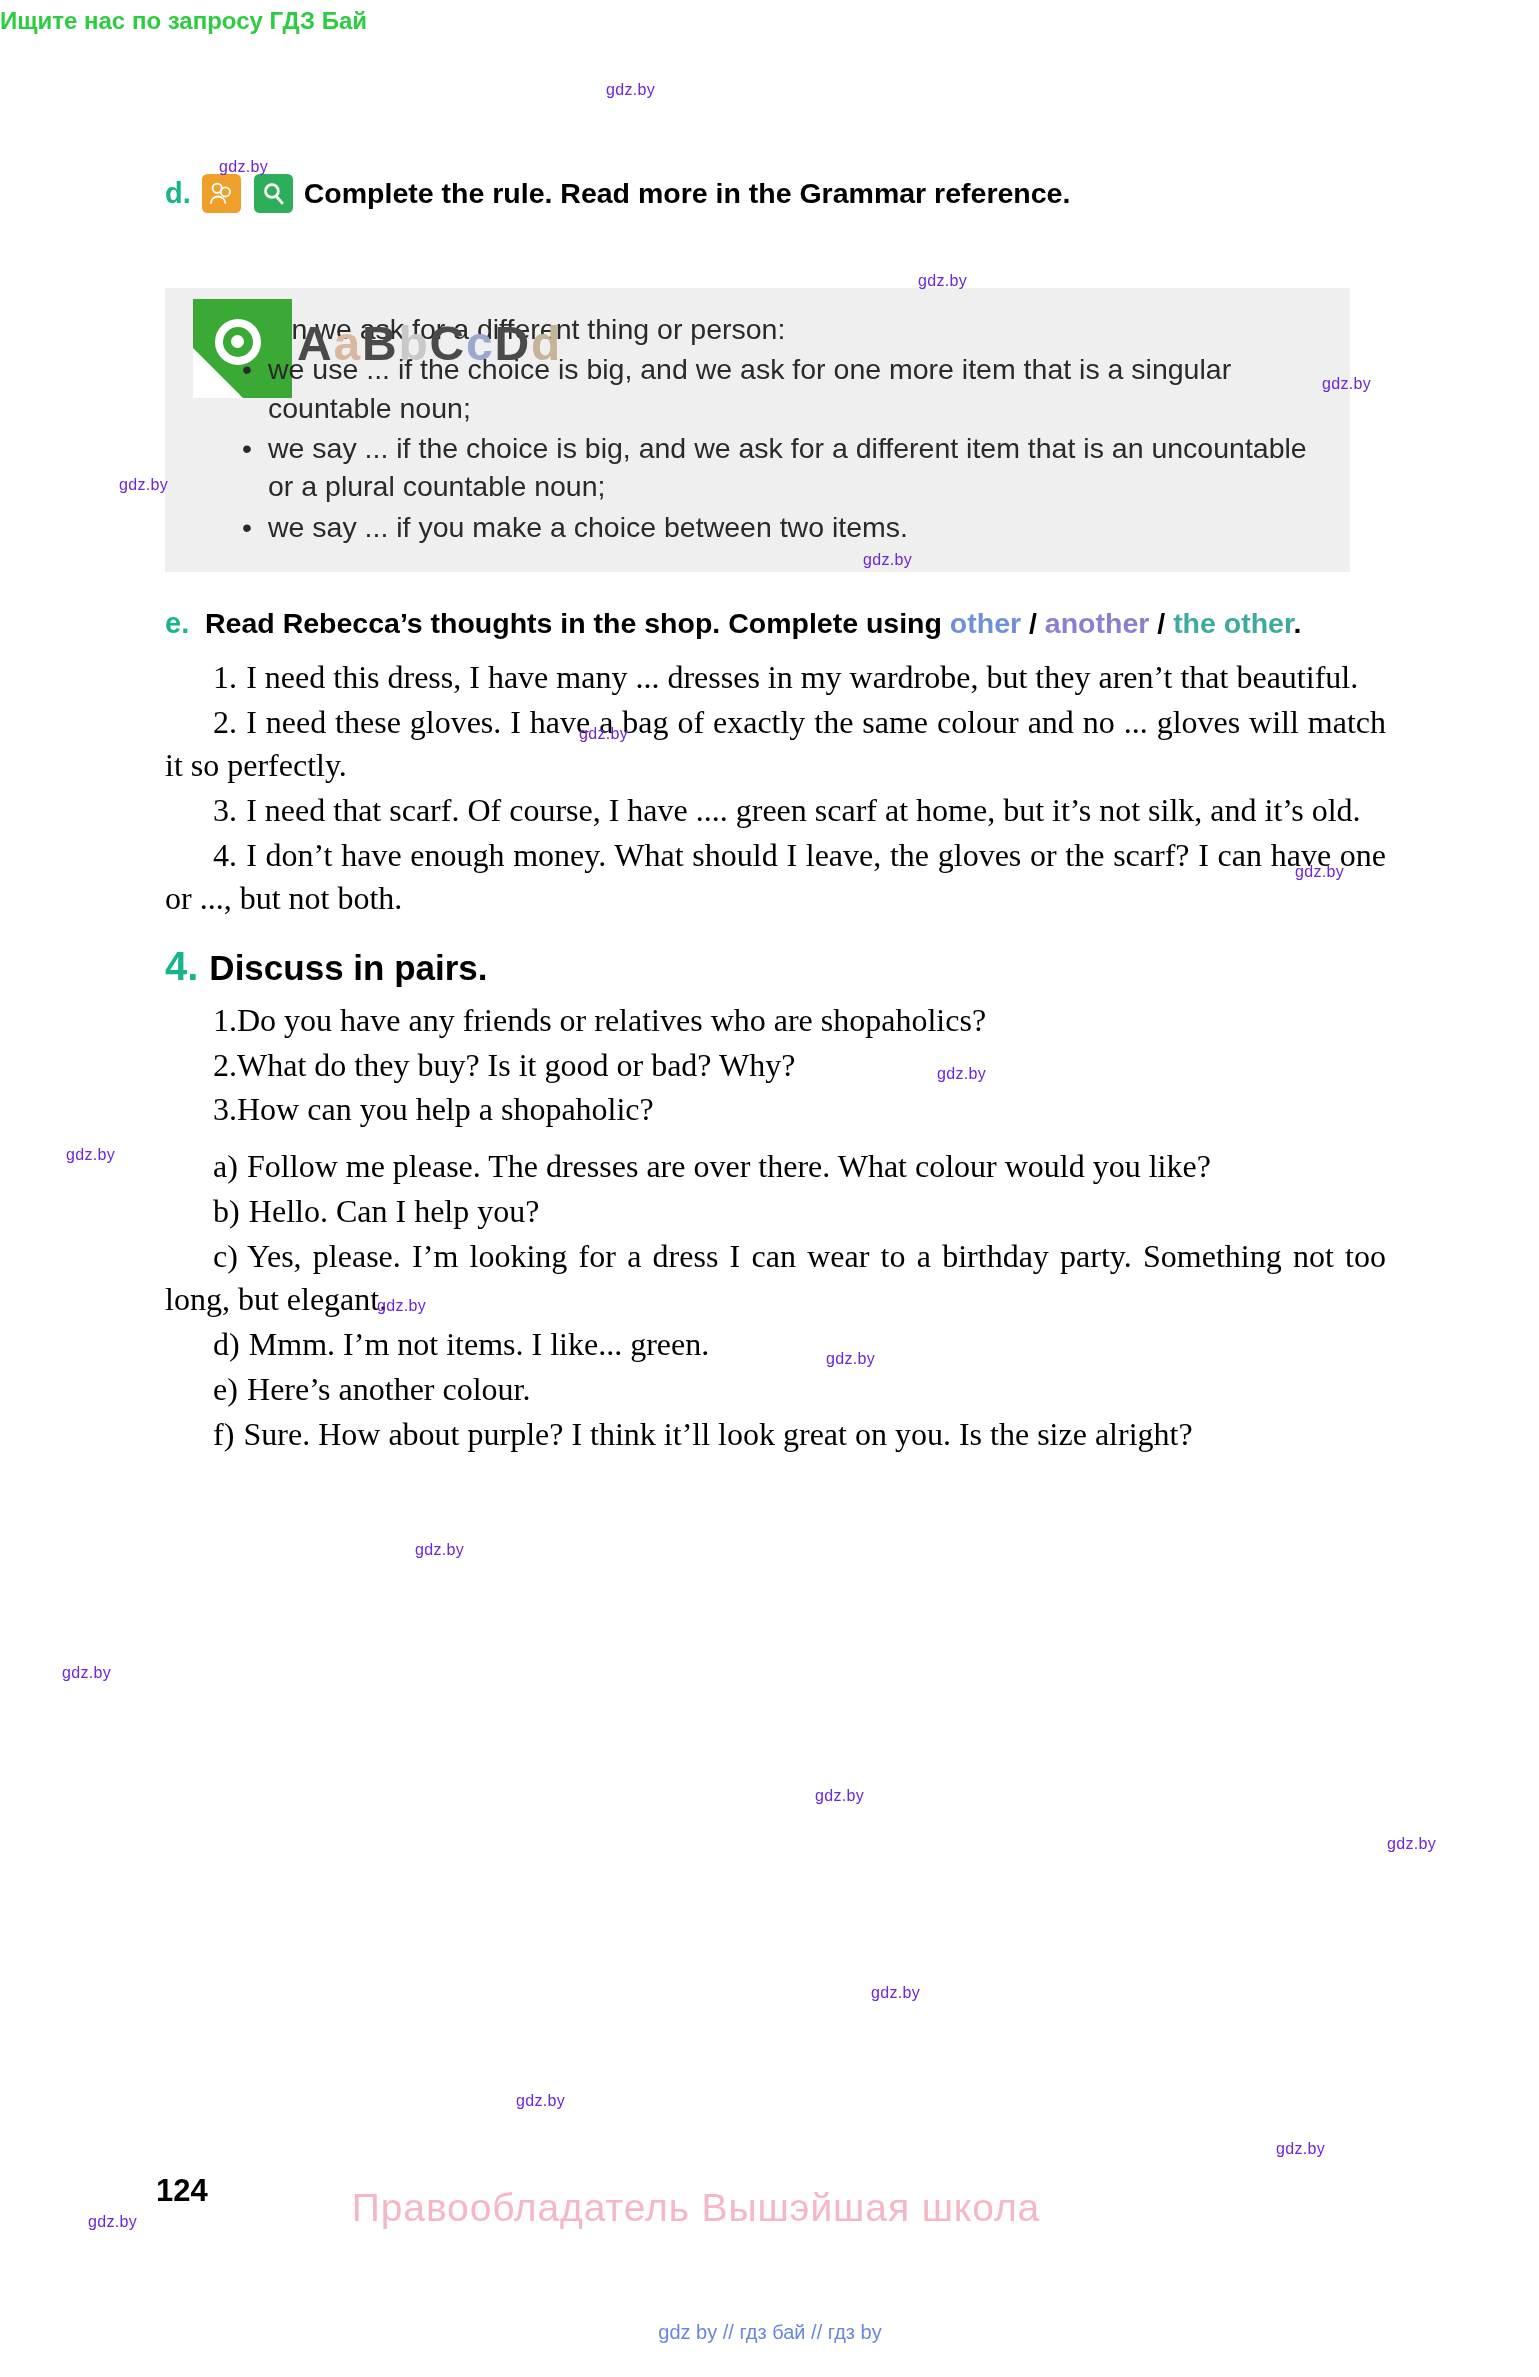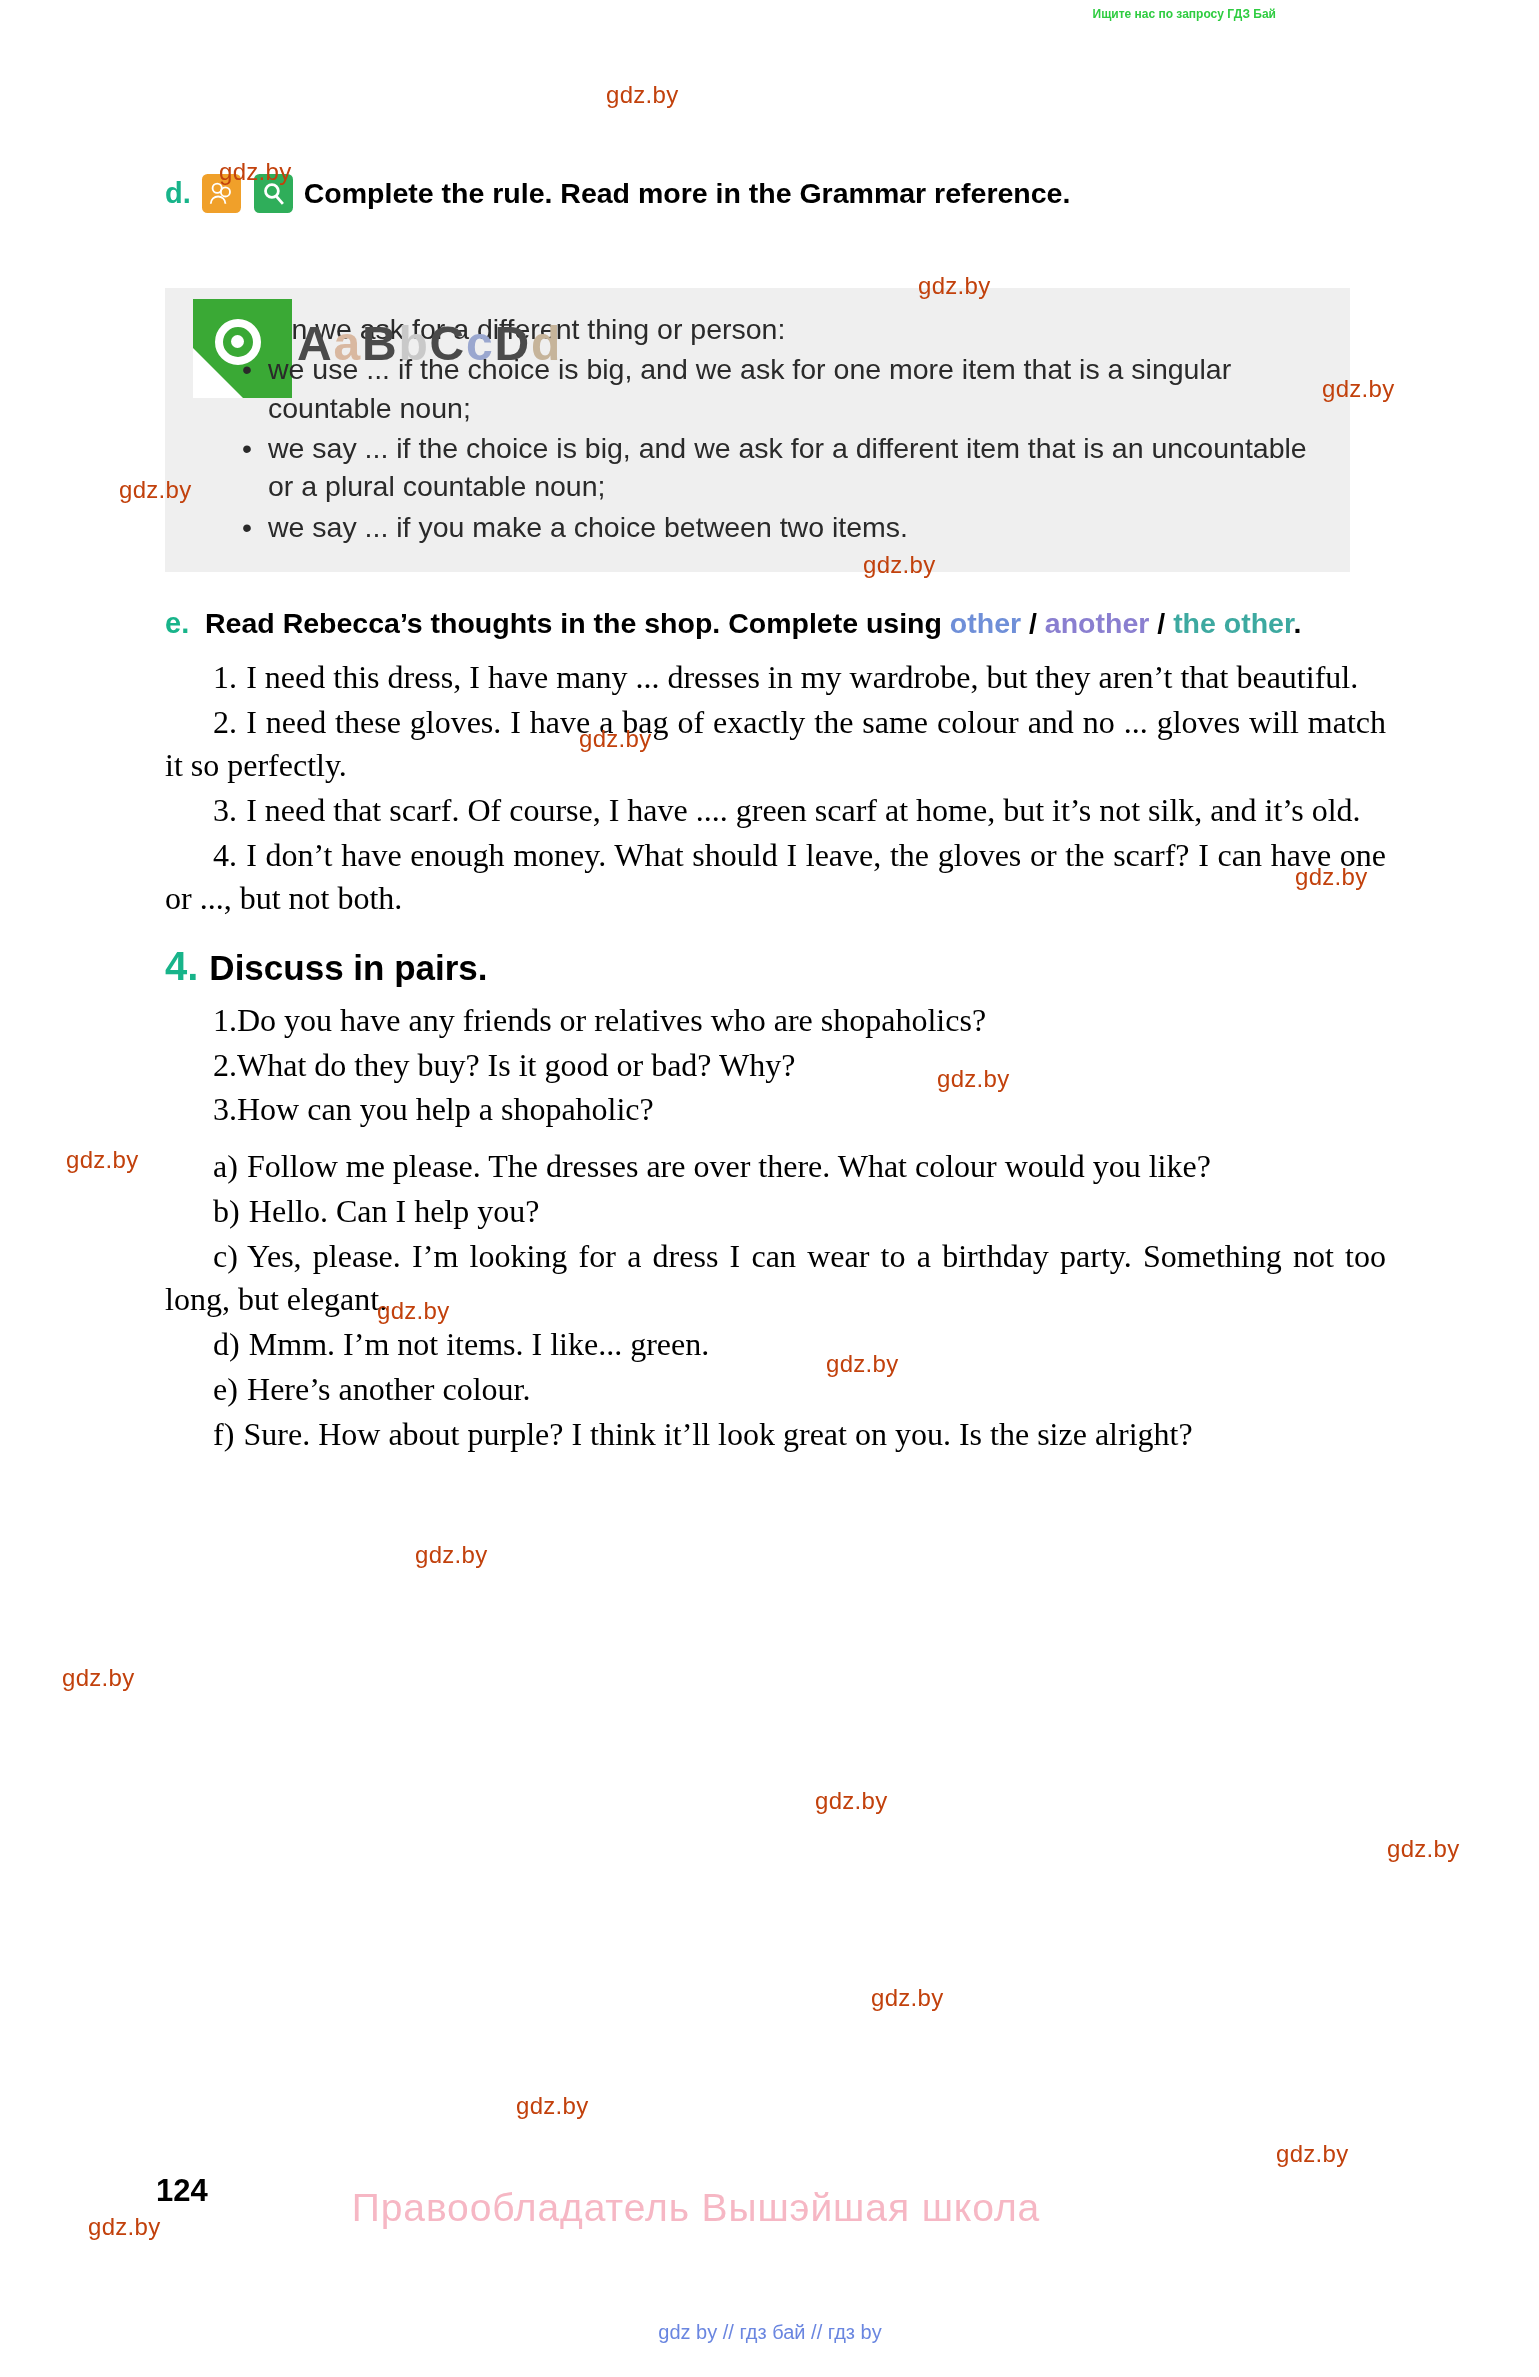--- a/index.html
+++ b/index.html
@@ -18,37 +18,37 @@
 
   .page {
     position: relative;
     width: 1540px;
     height: 2377px;
   }
 
   
   .wm {
     position: absolute;
-    color: #c2410c;
-    font-family: "Liberation Sans", sans-serif;
-    font-size: 24px;
+    color: #6d28d9;
+    font-family: "Liberation Sans", sans-serif;
+    font-size: 16px;
     letter-spacing: 0.3px;
     white-space: nowrap;
     pointer-events: none;
   }
   .wm-top-green {
     position: absolute;
     top: 7.3px;
     left: 0;
     width: 1276px;
-    text-align: right;
+    text-align: left;
     color: #2ecc40;
     font-family: "Liberation Sans", sans-serif;
     font-weight: bold;
-    font-size: 12px;
+    font-size: 24px;
   }
   .wm-bottom-pink {
     position: absolute;
     top: 2186px;
     left: 0;
     width: 1392px;
     text-align: center;
     color: #f6b7c4;
     font-family: "Liberation Sans", sans-serif;
     font-size: 39px;

